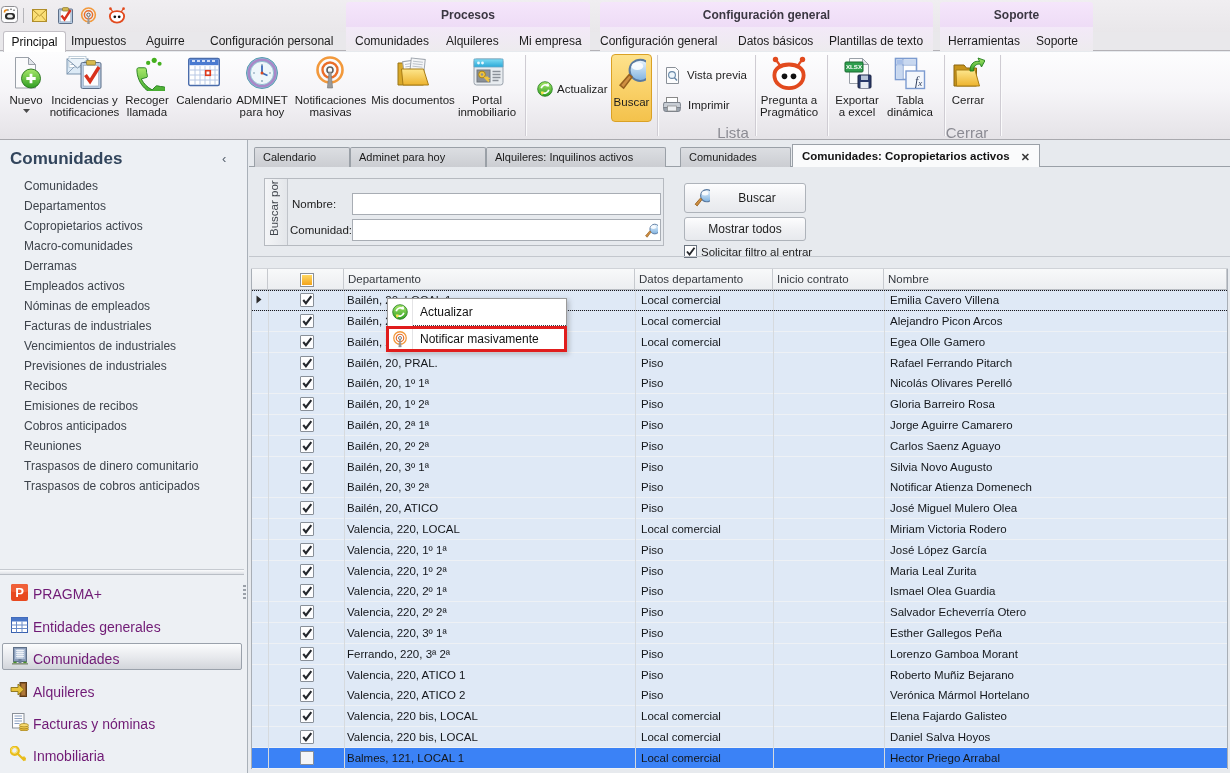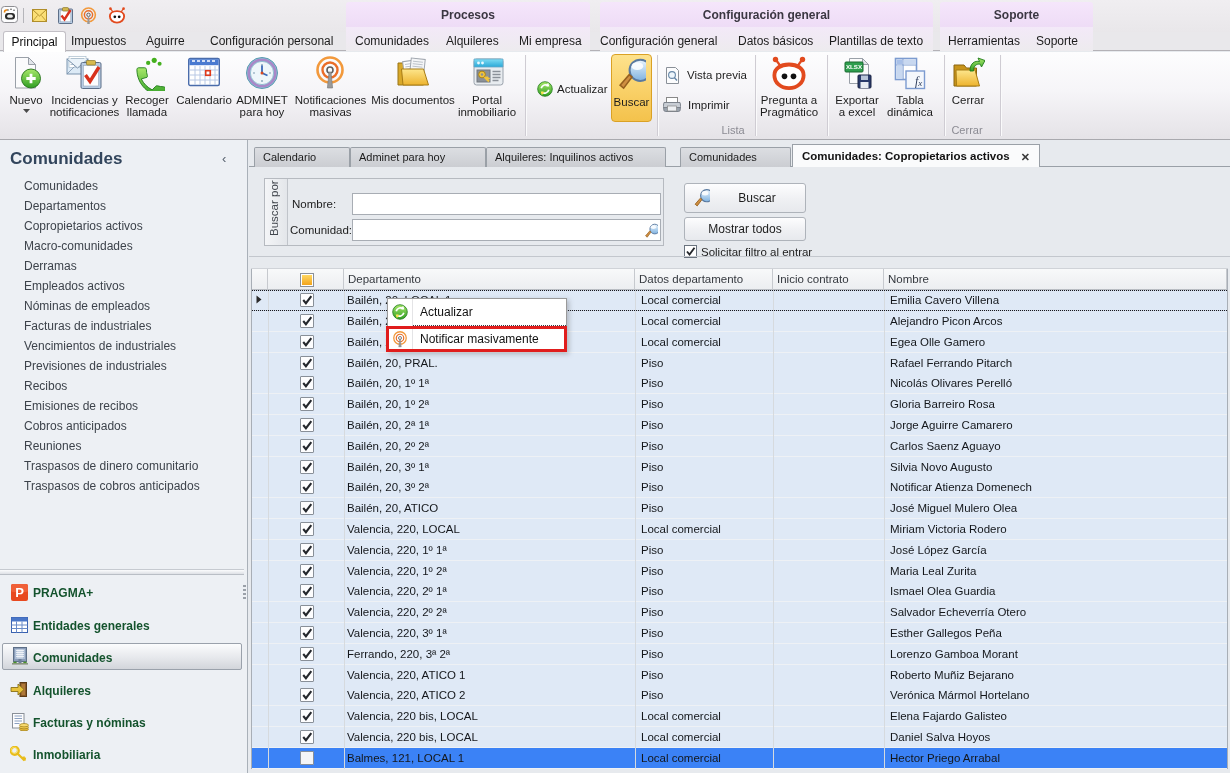--- a/index.html
+++ b/index.html
@@ -9,25 +9,25 @@
 #tabrow{left:0;top:32px;width:1230px;height:19px;background:#e9e8eb;border-bottom:1px solid #b4b2b7}
 #ribbon{left:0;top:52px;width:1230px;height:88px;background:linear-gradient(180deg,#fdfdfe 0%,#f6f5f8 45%,#ebe9ed 80%,#e5e3e7 100%);border-bottom:1px solid #a9a9ae}
 .ctxbox{position:absolute;top:2px;height:25px;background:linear-gradient(180deg,#f5e6fb,#eedcf6);border-radius:3px 3px 0 0;text-align:center;font-size:12px;font-weight:bold;color:#3b3742;line-height:26px}
 .ctxlow{position:absolute;top:27px;height:24px;background:linear-gradient(180deg,#f3e9f8,#edebee)}
 .rtab{position:absolute;top:33px;height:18px;font-size:12px;color:#1c1c1c;line-height:17px;white-space:nowrap}
 #acttab{left:3px;top:31px;width:63px;height:21px;background:#fff;border:1px solid #c3c0c6;border-bottom:none;border-radius:3px 3px 0 0;font-size:12px;text-align:center;line-height:20px;color:#111}
 
 .blab{position:absolute;top:94px;font-size:11.5px;line-height:12px;text-align:center;color:#1d1d1d}
 .slab{position:absolute;font-size:11.5px;color:#1d1d1d}
 .gsep{position:absolute;top:55px;height:81px;width:1px;background:#cfccd3;box-shadow:1px 0 0 #fafafb}
-.glab{position:absolute;top:124px;font-size:11px;color:#8b8b93;text-align:center}
+.glab{position:absolute;top:124px;font-size:15px;color:#8b8b93;text-align:center}
 
 #sidebar{left:0;top:140px;width:248px;height:633px;background:#edf0f4;border-right:1px solid #a9b0b8}
 .sit{position:absolute;left:24px;font-size:12px;color:#3d434b;line-height:20px}
-.nvt{position:absolute;left:33px;font-size:12px;font-weight:bold;color:#14532d}
+.nvt{position:absolute;left:33px;font-size:14px;font-weight:normal;color:#701a75}
 .ttab{position:absolute;top:147px;height:20px;background:linear-gradient(180deg,#dcdee2,#cbcdd2);border:1px solid #9aa0a7;border-bottom:none;border-radius:2px 2px 0 0;font-size:11px;color:#1b1b1b;line-height:19px;padding-left:8px}
 
 .inp{position:absolute;background:#fff;border:1px solid #a8adb4}
 .btn{position:absolute;left:684px;width:122px;background:linear-gradient(180deg,#fdfdfe,#eff0f3 55%,#e7e9ed);border:1px solid #aeb3ba;border-radius:3px;font-size:12px;color:#1d1d1d;text-align:center}
 
 .hcol{position:absolute;top:269px;height:21px;background:linear-gradient(180deg,#f8f9fa,#eceef1);border-right:1px solid #c6c9ce;border-bottom:1px solid #b9bdc3;font-size:11.5px;color:#35393f;line-height:20px;padding-left:4px}
 .row{position:absolute;left:252px;width:976px;height:21px;background:#dfe9f6;border-bottom:1px solid #eef1f5}
 .row span{position:absolute;font-size:11.5px;color:#14171b;line-height:20px;white-space:nowrap}
 .c1{left:95px}.c2{left:389px}.c4{left:638px}
 .cb{position:absolute;left:48px;top:3px;width:14px;height:14px;background:#fdfdfe;border:1px solid #888f98;border-radius:1px}

